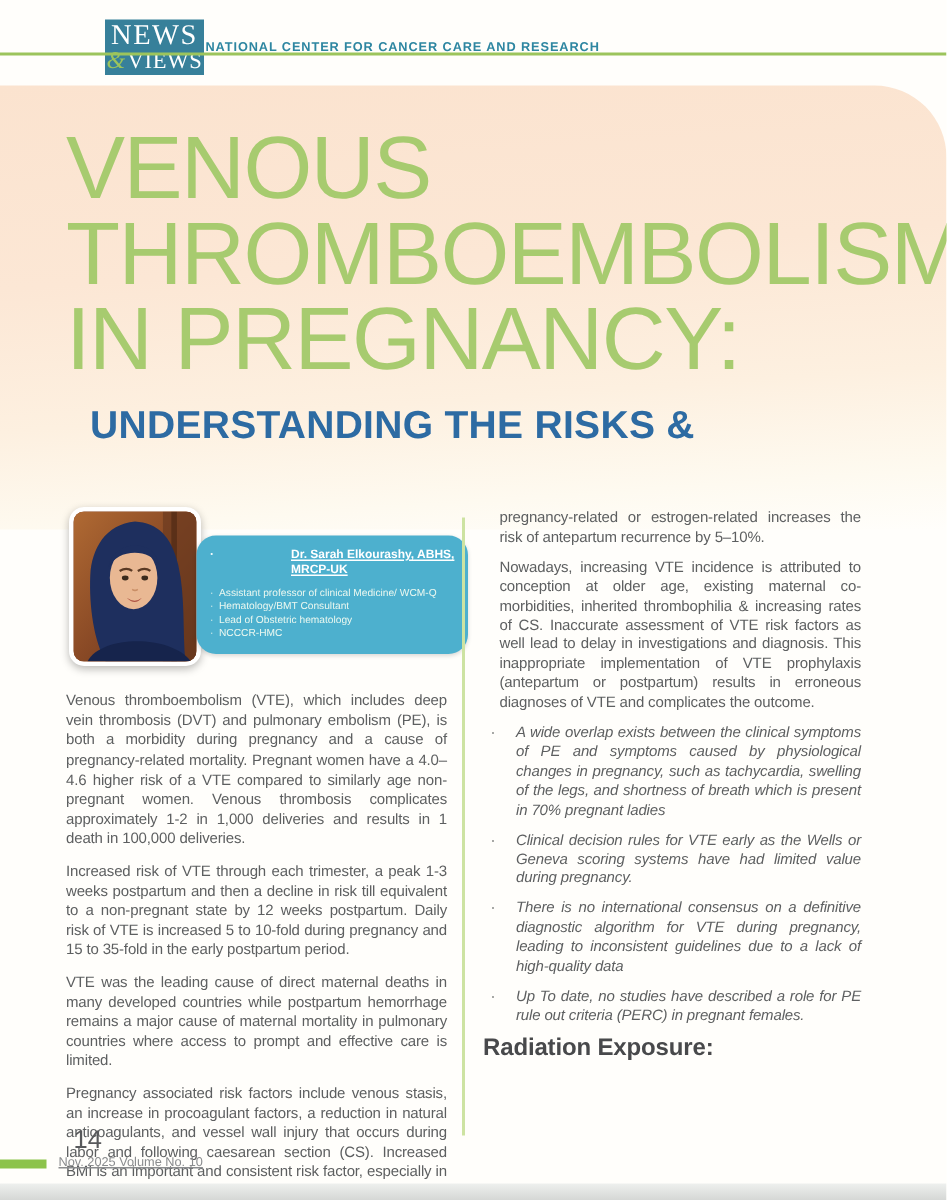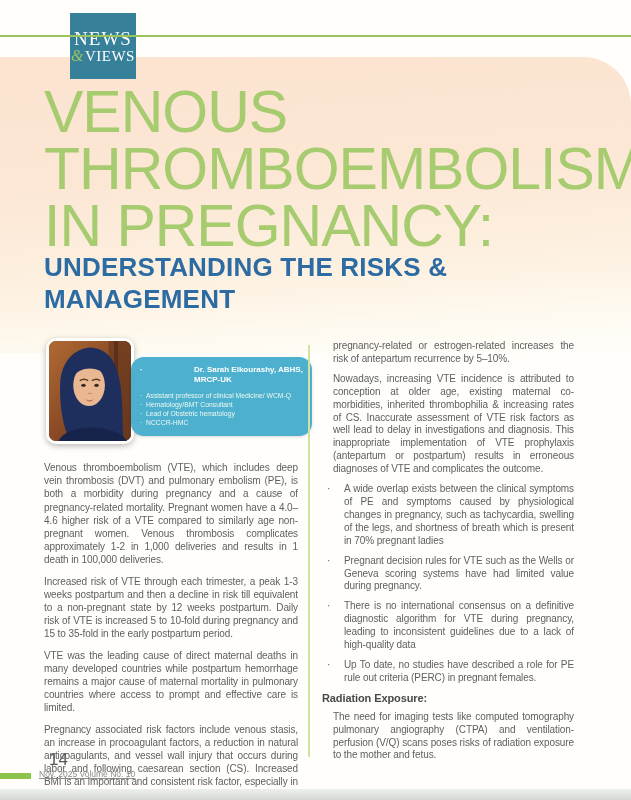--- a/index.html
+++ b/index.html
@@ -6,21 +6,21 @@
   body{
     width:631px;height:800px;overflow:hidden;
     background:#ffffff;
     font-family:"Liberation Sans", sans-serif;
   }
   .page{position:relative;width:631px;height:800px;background:#fffefb;}
 
   
   .header-rule{position:absolute;left:0;top:35px;width:631px;height:2px;background:#9cc45c;z-index:3;}
   .logo-box{
-    position:absolute;left:70px;top:13px;width:66px;height:66px;background:#37809a;z-index:2;
+    position:absolute;left:70px;top:13px;width:66px;height:37px;background:#37809a;z-index:2;
     display:flex;flex-direction:column;align-items:center;justify-content:center;
     color:#fff;font-family:"Liberation Serif", serif;
   }
   .logo-news{font-size:19px;line-height:19px;letter-spacing:1px;}
   .logo-views{font-size:15px;line-height:15px;letter-spacing:0.5px;}
   .logo-amp{color:#9cc45c;font-style:italic;margin-right:1px;font-size:16px;}
   .org-name{
     position:absolute;left:137px;top:26px;z-index:2;
     font-size:8.5px;font-weight:bold;letter-spacing:0.6px;color:#2e86a1;
   }
@@ -30,39 +30,39 @@
     position:absolute;left:0;top:57px;width:631px;height:296px;
     background:linear-gradient(176deg,#fbe3cf 0%,#fce7d5 40%,#fdf0e0 68%,#fefaf0 88%,#fffefb 100%);
     border-top-right-radius:48px;
   }
   .title{
     position:absolute;left:44px;top:84px;margin:0;
     font-size:59px;line-height:57px;font-weight:300;letter-spacing:-1px;
     color:#a7cb6f;
   }
   .subtitle{
-    position:absolute;left:44px;top:251px;margin:0;
+    position:absolute;left:44px;top:251px;margin:16px;
     font-size:26px;line-height:32px;font-weight:700;letter-spacing:0.2px;
     color:#2d6ba3;
   }
 
   
   .photo{
     position:absolute;left:46px;top:338px;width:88px;height:106px;box-sizing:border-box;
     border:3px solid #ffffff;border-radius:10px;overflow:hidden;
     box-shadow:0 2px 6px rgba(0,0,0,.28);background:#8a4a26;
   }
   .photo svg{display:block;width:100%;height:100%;}
   .bubble{
     position:absolute;left:131px;top:357px;width:181px;min-height:79px;box-sizing:border-box;
     background:#4db0ce;border-radius:13px;padding:8px 8px 7px 9px;color:#ffffff;
     box-shadow:0 1px 3px rgba(0,0,0,.15);
   }
   .bubble-name{display:flex;font-size:8px;font-weight:700;line-height:10px;}
-  .bubble-name .name-text{padding-left:48px;}
+  .bubble-name .name-text{text-decoration:underline;padding-left:48px;}
   .creds{margin-top:6px;font-size:6.8px;line-height:9px;color:#ebf8f0;}
   .cred{display:flex;}
   .bm2{flex:0 0 6px;}
 
   
   .divider-v{position:absolute;left:308px;top:345px;width:2px;height:412px;background:#cde3a2;}
 
   .col-left{
     position:absolute;left:44px;top:461px;width:254px;
     font-size:10px;line-height:13.2px;letter-spacing:-0.1px;
@@ -71,23 +71,23 @@
   .col-left p{margin:0 0 8px 0;}
 
   .col-right{
     position:absolute;left:322px;top:340px;width:252px;
     font-size:10px;line-height:12.9px;letter-spacing:-0.1px;
     color:#5d5f60;text-align:justify;
   }
   .col-right p{margin:0 0 7px 11px;}
   .bullet{display:flex;margin:0 0 7px 0;}
   .bullet .bm{flex:0 0 22px;box-sizing:border-box;padding-left:5px;text-align:left;}
-  .bullet .bt{flex:1;text-align:justify;}
+  .bullet .bt{flex:1;text-align:justify;font-style:italic;}
   .section-heading{
-    margin:2px 0 6px 0;font-size:11px;line-height:13px;font-weight:700;color:#48494b;text-align:left;
+    margin:2px 0 6px 0;font-size:16px;line-height:13px;font-weight:700;color:#48494b;text-align:left;
   }
 
   
   .page-number{position:absolute;left:49px;top:750px;font-size:17px;color:#58595b;}
   .footer-bar{position:absolute;left:0;top:773px;width:31px;height:6px;background:#8cc34b;}
   .footer-text{position:absolute;left:39px;top:769px;font-size:8.5px;color:#8a8c8e;text-decoration:underline;}
   .bottom-strip{
     position:absolute;left:0;top:789px;width:631px;height:11px;
     background:linear-gradient(#eef0ee,#d5d7d5);
   }
@@ -95,30 +95,30 @@
 </head>
 <body>
 
 <div class="page">
 
   <div class="header-rule"></div>
   <div class="logo-box">
     <div class="logo-news">NEWS</div>
     <div class="logo-views"><span class="logo-amp">&amp;</span><span>VIEWS</span></div>
   </div>
+  <div class="org-name">NATIONAL CENTER FOR CANCER CARE AND RESEARCH</div>
 
   <div class="hero"></div>
   <h1 class="title">
     <div>VENOUS</div>
     <div>THROMBOEMBOLISM</div>
     <div>IN PREGNANCY:</div>
   </h1>
   <h2 class="subtitle">
     <div>UNDERSTANDING THE RISKS &amp;</div>
-    <div>MANAGEMENT</div>
   </h2>
 
   <div class="photo">
     <svg viewBox="0 0 88 106" preserveAspectRatio="none">
       <defs>
         <linearGradient id="pbg" x1="0" y1="0" x2="1" y2="1">
           <stop offset="0" stop-color="#b06a33"></stop>
           <stop offset="0.5" stop-color="#8a4a26"></stop>
           <stop offset="1" stop-color="#5f3018"></stop>
         </linearGradient>
@@ -175,33 +175,32 @@
   <div class="col-right">
     <p>pregnancy-related or estrogen-related increases the risk of antepartum recurrence by 5–10%.</p>
     <p>Nowadays, increasing VTE incidence is attributed to conception at older age, existing maternal co-morbidities, inherited thrombophilia &amp; increasing rates of CS. Inaccurate assessment of VTE risk factors as well lead to delay in investigations and diagnosis. This inappropriate implementation of VTE prophylaxis (antepartum or postpartum) results in erroneous diagnoses of VTE and complicates the outcome.</p>
 
     <div class="bullet">
       <span class="bm">·</span>
       <span class="bt">A wide overlap exists between the clinical symptoms of PE and symptoms caused by physiological changes in pregnancy, such as tachycardia, swelling of the legs, and shortness of breath which is present in 70% pregnant ladies</span>
     </div>
     <div class="bullet">
       <span class="bm">·</span>
-      <span class="bt">Pregnant decision rules for VTE such as the Wells or Geneva scoring systems have had limited value during pregnancy.</span>
+      <span class="bt">Clinical decision rules for VTE early as the Wells or Geneva scoring systems have had limited value during pregnancy.</span>
     </div>
     <div class="bullet">
       <span class="bm">·</span>
       <span class="bt">There is no international consensus on a definitive diagnostic algorithm for VTE during pregnancy, leading to inconsistent guidelines due to a lack of high-quality data</span>
     </div>
     <div class="bullet">
       <span class="bm">·</span>
       <span class="bt">Up To date, no studies have described a role for PE rule out criteria (PERC) in pregnant females.</span>
     </div>
 
     <h3 class="section-heading">Radiation Exposure:</h3>
-    <p>The need for imaging tests like computed tomography pulmonary angiography (CTPA) and ventilation-perfusion (V/Q) scans poses risks of radiation exposure to the mother and fetus.</p>
   </div>
 
   <div class="page-number">14</div>
   <div class="footer-bar"></div>
   <div class="footer-text">Nov. 2025 Volume No. 10</div>
   <div class="bottom-strip"></div>
 
 </div>
 
 </body></html>

